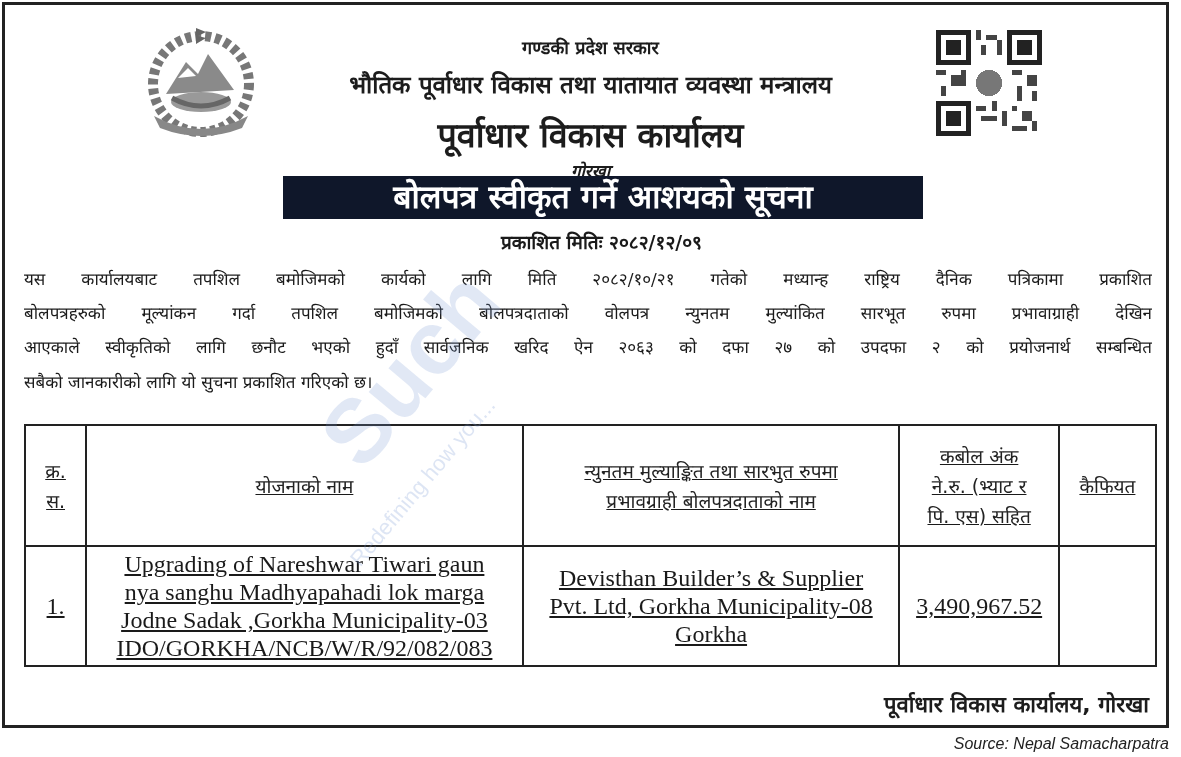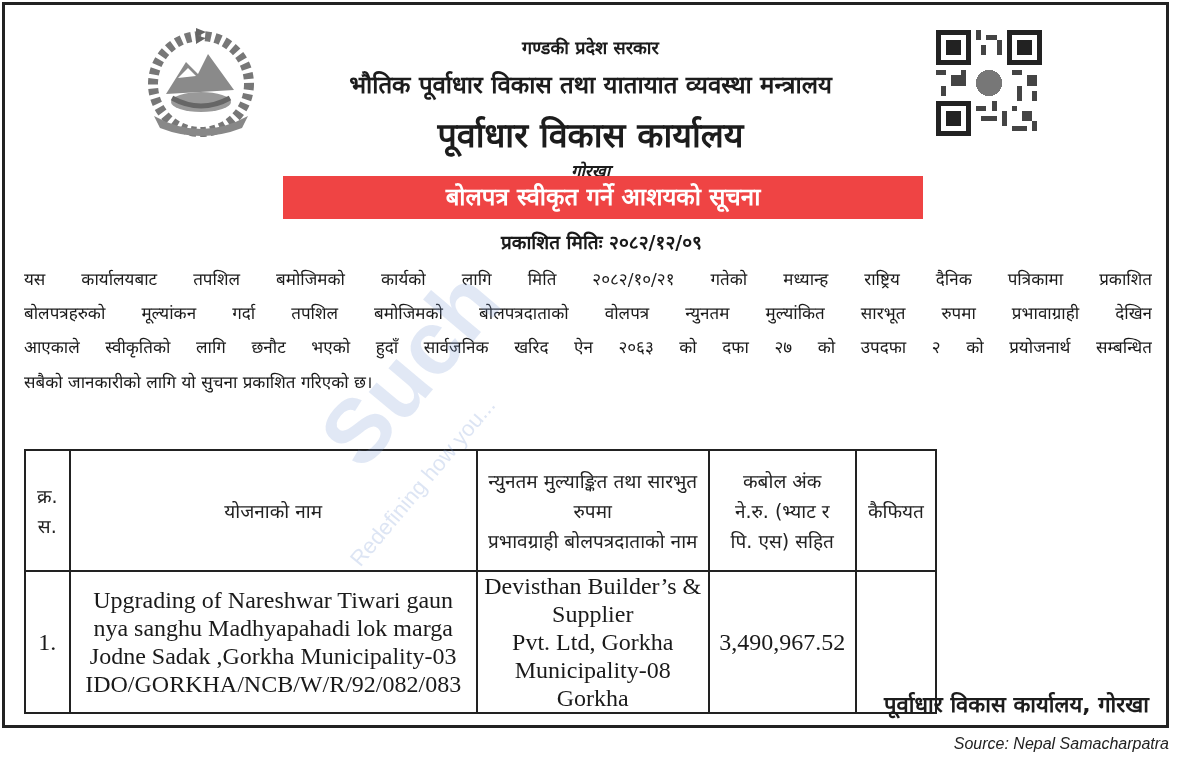--- a/index.html
+++ b/index.html
@@ -9,31 +9,31 @@
            border: 3px solid #222; box-sizing: border-box; }
   .emblem { position: absolute; left: 138px; top: 24px; width: 126px; height: 114px; }
   .qr { position: absolute; left: 936px; top: 30px; width: 106px; height: 106px; }
   .hdr { position: absolute; left: 0; width: 1181px; text-align: center;
          font-family: "DejaVu Sans", "Liberation Sans", sans-serif; font-weight: bold; color: #1c1c1c; margin-top: 11px; }
   .h-gov { top: 24px; font-size: 18px; }
   .h-min { top: 56px; font-size: 24px; }
   .h-office { top: 100px; font-size: 34px; }
   .h-dist { top: 148px; font-size: 17px; font-style: italic; }
   .title-bar { position: absolute; left: 283px; top: 176px; width: 640px; height: 43px;
-               background: #ef4444; color: #fff; text-align: center;
+               background: #0f172a; color: #fff; text-align: center;
                font-family: "DejaVu Sans", "Liberation Sans", sans-serif; font-weight: bold;
-               font-size: 24px; line-height: 43px; }
+               font-size: 32px; line-height: 43px; }
   .pub-date { position: absolute; left: 0; top: 229px; width: 1181px; text-align: center;
               font-family: "DejaVu Sans", "Liberation Sans", sans-serif; font-weight: bold; font-size: 19px; padding-left: 11px; }
   .body-text { position: absolute; left: 24px; top: 262px; width: 1128px;
                font-family: "DejaVu Serif", "Liberation Serif", serif; font-size: 17px; line-height: 34.2px;
                text-align: justify; }
   .body-text .ln { display: block; white-space: nowrap; overflow: hidden; text-align-last: justify; }
   .body-text .ln.last { text-align-last: left; }
-  table.bids { position: absolute; left: 24px; top: 449px; width: 913px; border-collapse: collapse; }
+  table.bids { position: absolute; left: 24px; top: 424px; width: 1133px; border-collapse: collapse; text-decoration: underline; }
   table.bids th, table.bids td { border: 2.5px solid #222; text-align: center; vertical-align: middle; padding: 0 6px; }
   table.bids th { font-family: "DejaVu Sans", "Liberation Sans", sans-serif; font-weight: normal;
                   font-size: 19px; line-height: 30px; height: 119px; color: #222; }
   table.bids td { font-family: "Liberation Serif", "DejaVu Serif", serif; font-size: 24px; line-height: 28px;
                   height: 118px; color: #1a1a1a; }
   .c1 { width: 48px; } .c2 { width: 424px; } .c3 { width: 370px; } .c4 { width: 146px; } .c5 { width: 84px; }
   .signature { position: absolute; right: 32px; top: 688px; font-family: "DejaVu Sans", "Liberation Sans", sans-serif;
                font-weight: bold; font-size: 22px; color: #1c1c1c; }
   .source { position: absolute; right: 12px; top: 735px; font-family: "Liberation Sans", "DejaVu Sans", sans-serif;
             font-style: italic; font-size: 16px; color: #222; }

